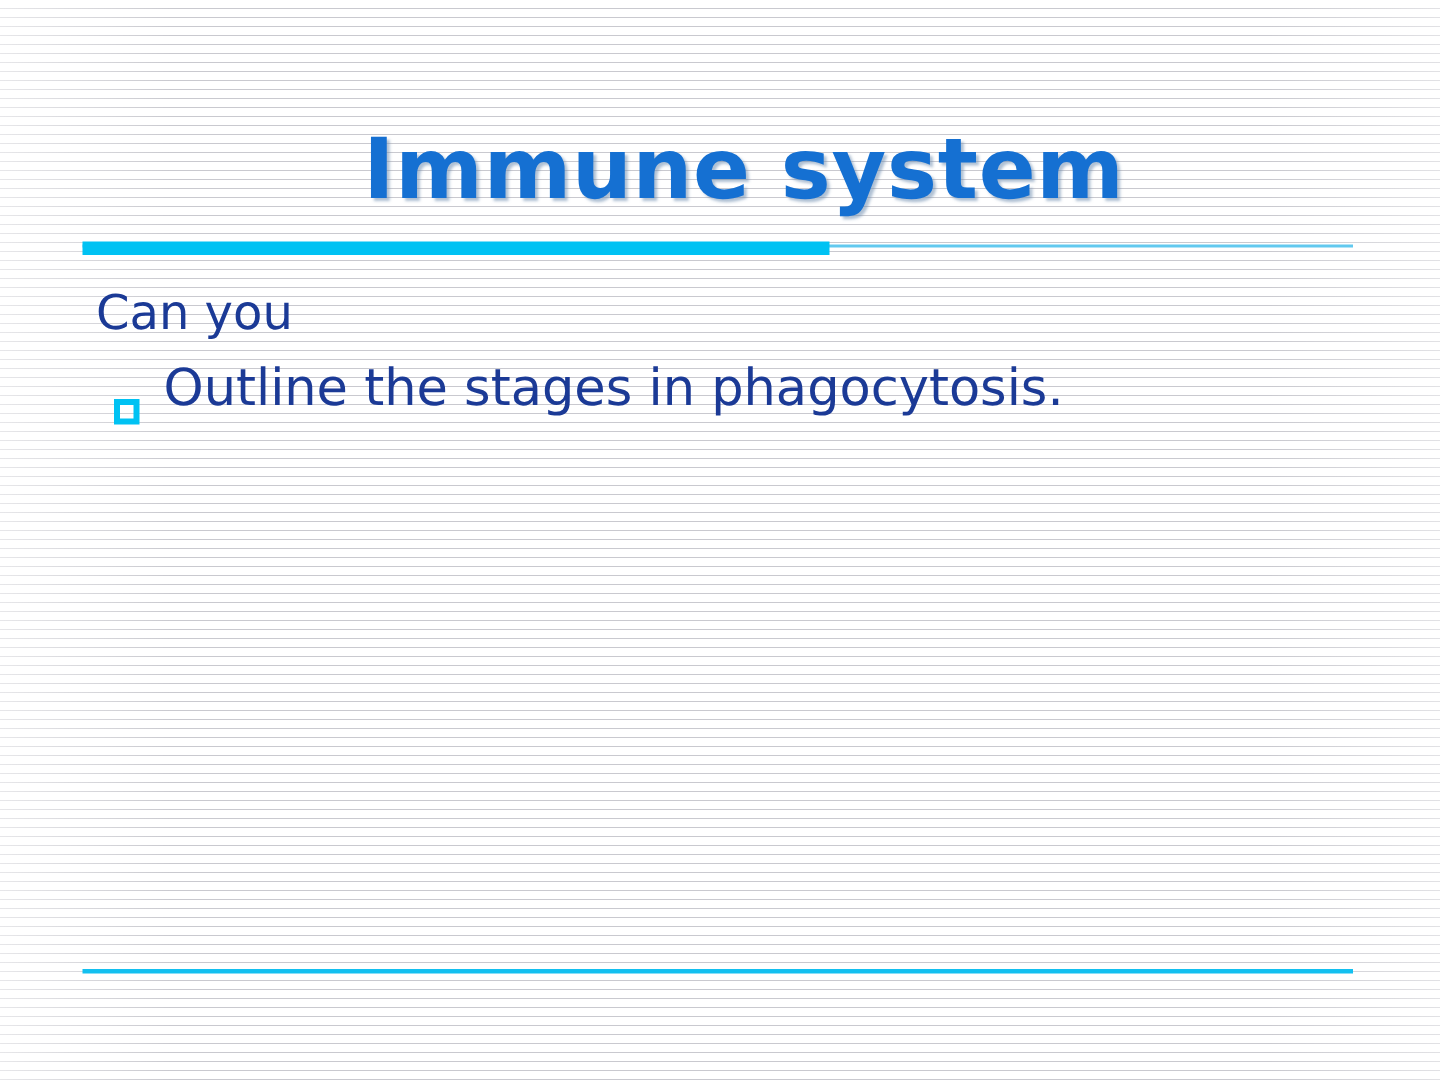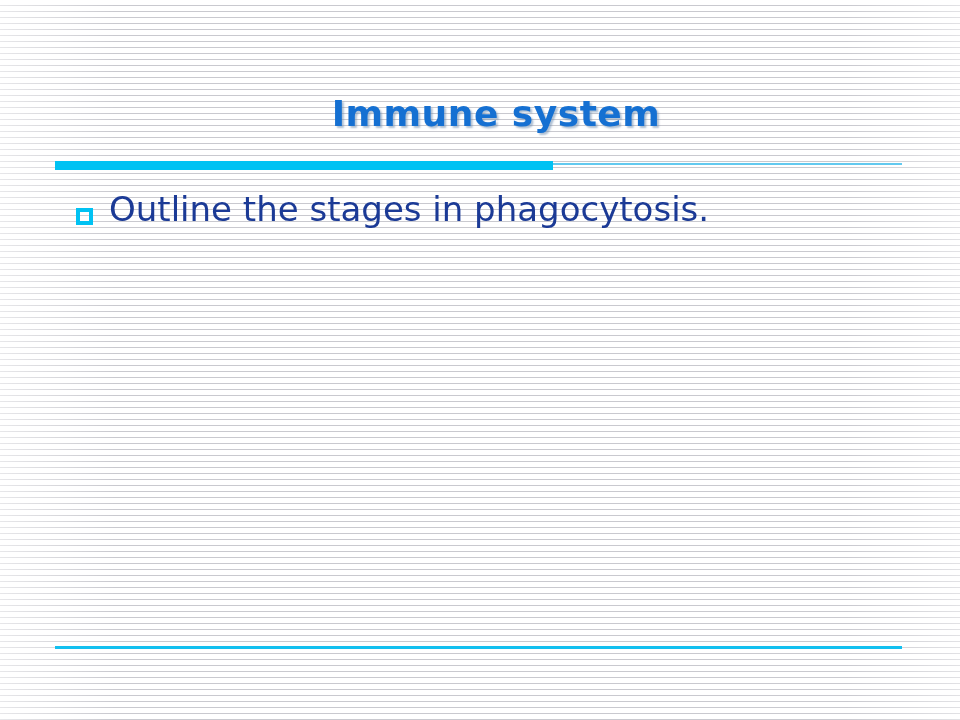--- a/index.html
+++ b/index.html
@@ -50,21 +50,21 @@
     left: 0;
     top: 86px;
     width: 960px;
     text-align: center;
     z-index: 3;
   }
   .slide-title {
     display: inline-block;
     font-family: "DejaVu Sans", sans-serif;
     font-weight: bold;
-    font-size: 36px;
+    font-size: 56px;
     line-height: 56px;
     letter-spacing: 0.5px;
     color: #1570d2;
     text-shadow: 2px 2px 2px rgba(110,140,175,0.55);
     white-space: nowrap;
     margin-left: 32px;
   }
 
   
   .rule-thin-top {
@@ -113,21 +113,21 @@
     padding-left: 2px;
   }
   ul.bullets {
     list-style: none;
     margin: 0;
     padding: 0;
   }
   ul.bullets > li {
     position: relative;
     display: flex;
-    align-items: center;
+    align-items: flex-end;
     margin: 0 0 2px 0;
   }
   .bullet-box {
     flex: 0 0 auto;
     width: 17px;
     height: 17px;
     margin-top: 13px;
     margin-right: 16px;
     margin-left: 14px;
     border: 4px solid #00c2f3;
@@ -148,20 +148,21 @@
 
   <div class="title-block">
     <span class="slide-title">Immune system</span>
   </div>
 
   <div class="rule-thin-top"></div>
   <div class="rule-thick-top"></div>
 
   <div class="body-block">
 
+    <p class="lead-line">Can you</p>
 
     <ul class="bullets">
       <li>
         <span class="bullet-box"></span>
         <span class="bullet-text">Outline the stages in phagocytosis.</span>
       </li>
     </ul>
 
   </div>
 

